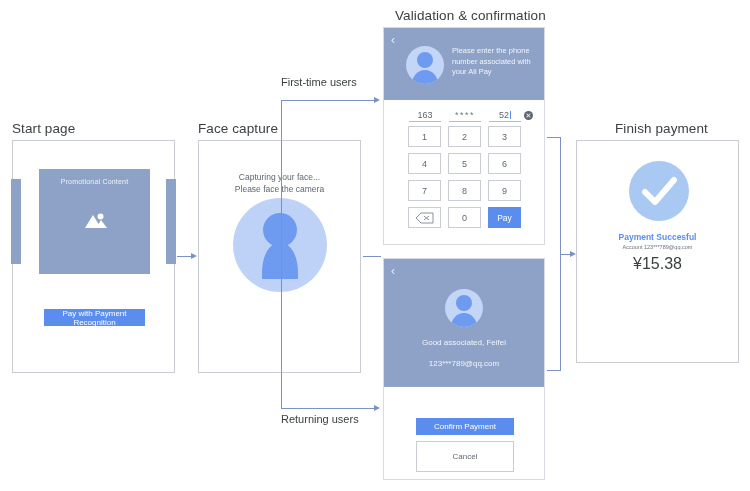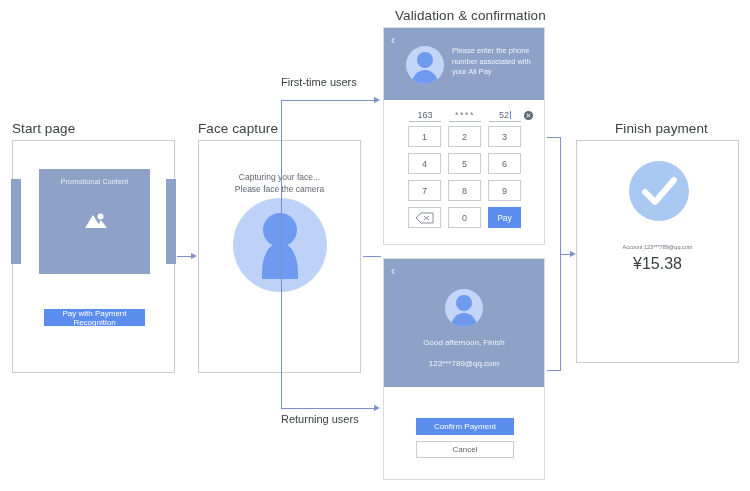--- a/index.html
+++ b/index.html
@@ -343,41 +343,42 @@
   <div class="panel abs" style="left:383px; top:258px; width:162px; height:222px; border-color:#d7dbe1;">
 
     <div class="rhead" style="height:128px;">
       <span class="chev-back" style="left:7px; top:6px;">‹</span>
       <div class="rhead-avatar" style="left:61px; top:30px; width:38px; height:38px;">
         <svg width="38" height="38" viewBox="0 0 38 38">
           <circle cx="19" cy="14" r="8" fill="#6e9bf0"></circle>
           <path d="M19 24 C11 24 6 31 6 38 L32 38 C32 31 27 24 19 24 Z" fill="#6e9bf0"></path>
         </svg>
       </div>
-      <div class="rhead-text" style="top:78px;">Good afternoon, Finish</div>
+      <div class="rhead-text" style="top:78px;">Good associated, Feifei</div>
       <div class="rhead-text" style="top:99px;">123***789@qq.com</div>
     </div>
 
     <div class="btn-primary abs" style="left:32px; top:159px; width:98px; height:17px;">Confirm Payment</div>
-    <div class="btn-outline" style="left:32px; top:182px; width:98px; height:17px;">Cancel</div>
+    <div class="btn-outline" style="left:32px; top:182px; width:98px; height:31px;">Cancel</div>
   </div>
 
   <div class="conn conn-h abs" style="left:547px; top:137px; width:14px;"></div>
   <div class="conn conn-h abs" style="left:547px; top:370px; width:14px;"></div>
   <div class="conn conn-v abs" style="left:560px; top:137px; height:233px;"></div>
   <div class="conn conn-h abs" style="left:560px; top:254px; width:12px;"></div>
   <div class="arrow-head abs" style="left:570px; top:250.5px;"></div>
 
   <div class="caption abs" style="left:576px; top:121px;margin-left:39px;">Finish payment</div>
 
   <div class="panel abs" style="left:576px; top:140px; width:163px; height:223px;">
 
     <div class="check-circle" style="left:52px; top:20px; width:60px; height:60px;">
       <svg width="60" height="60" viewBox="0 0 60 60">
         <path d="M16 31 L26 41 L45 19" fill="none" stroke="#ffffff" stroke-width="6" stroke-linecap="round" stroke-linejoin="round"></path>
       </svg>
     </div>
 
+    <div class="pay-ok" style="top:91px;">Payment Succesful</div>
     <div class="pay-acct" style="top:103px;">Account 123***789@qq.com</div>
     <div class="pay-amt" style="top:114px;">¥15.38</div>
   </div>
 
 </div>
 
 </body></html>

